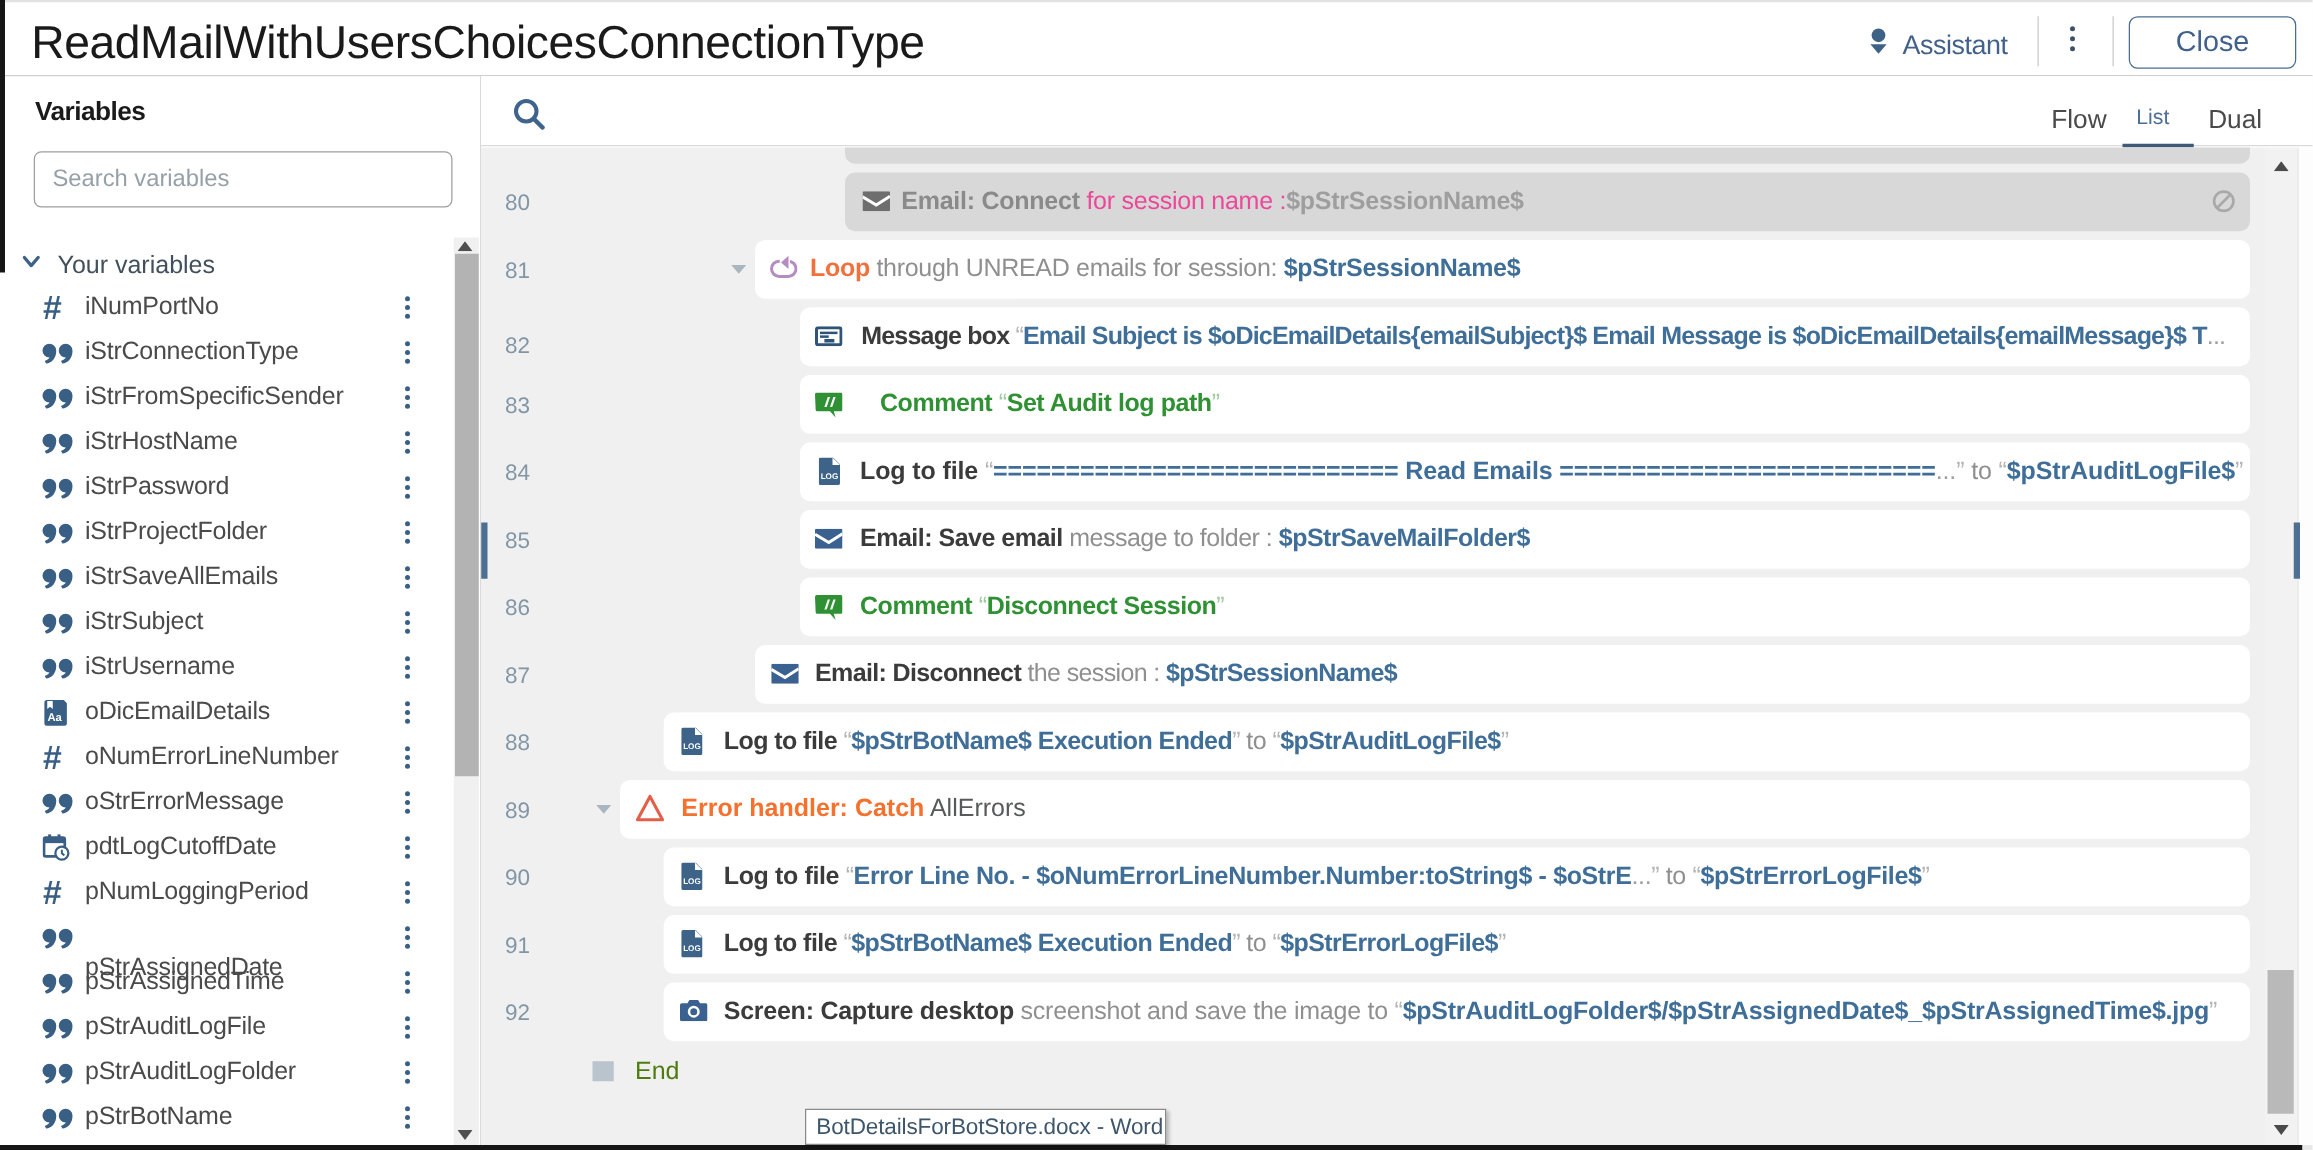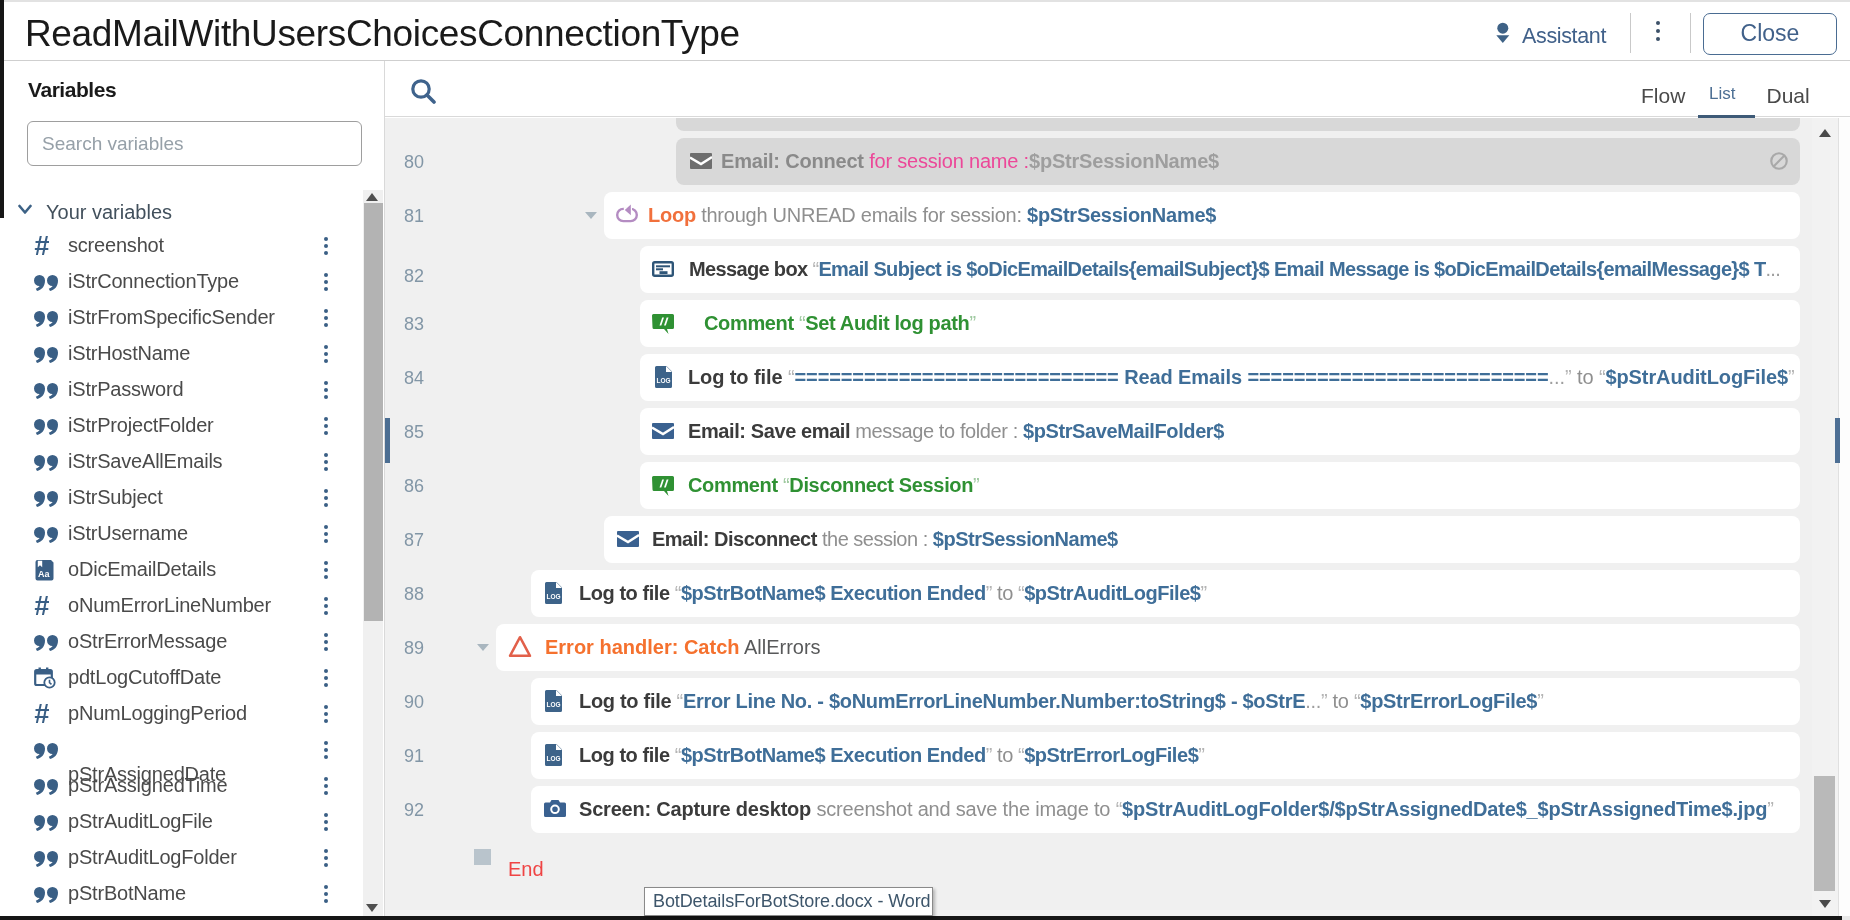--- a/index.html
+++ b/index.html
@@ -39,21 +39,21 @@
 
 <div class="abs" style="left:28px;top:78px;font-size:21px;font-weight:bold;color:#1a1a1a;letter-spacing:-0.45px;">Variables</div>
 <div class="abs" style="left:27px;top:121px;width:335px;height:45px;border:1px solid #9e9e9e;border-radius:6px;"></div>
 <div class="abs" style="left:42px;top:133px;font-size:19px;color:#96a0a8;">Search variables</div>
 <svg class="abs" style="left:18px;top:204px" width="14" height="11" viewBox="0 0 14 11">
 <path d="M1.5 2 L7 8.5 L12.5 2" fill="none" stroke="#3d6286" stroke-width="2.6" stroke-linecap="round" stroke-linejoin="round"></path>
 </svg>
 <div class="abs" id="yourvars" style="left:46px;top:201px;font-size:20px;color:#42505c;">Your variables</div>
 
 <div class="abs" style="left:34px;top:235px;font-size:27px;font-weight:bold;color:#3a5f85;font-style:italic;line-height:22px;">#</div>
-<div class="vname" style="top:234px;">screenshot</div>
+<div class="vname" style="top:234px;">iNumPortNo</div>
 <div class="abs" style="left:324px;top:237px;">
     <div style="width:4px;height:4px;border-radius:50%;background:#3a5f85;margin-bottom:3px;"></div>
     <div style="width:4px;height:4px;border-radius:50%;background:#3a5f85;margin-bottom:3px;"></div>
     <div style="width:4px;height:4px;border-radius:50%;background:#3a5f85;margin-bottom:3px;"></div>
   </div>
 <svg class="abs" style="left:33px;top:274px" width="26" height="17" viewBox="0 0 26 17">
 <path d="M1 6.5 a5.5 5.5 0 0 1 11 0 a5.5 5.5 0 0 1 -11 0 M12 6.5 c0 6 -3.5 9.5 -8 10.5 l-1.2 -2.2 c3 -1.3 4.6 -3.3 4.9 -5.3z" fill="#3a5f85"></path>
 <path d="M14 6.5 a5.5 5.5 0 0 1 11 0 a5.5 5.5 0 0 1 -11 0 M25 6.5 c0 6 -3.5 9.5 -8 10.5 l-1.2 -2.2 c3 -1.3 4.6 -3.3 4.9 -5.3z" fill="#3a5f85"></path>
 </svg>
 <div class="vname" style="top:270px;">iStrConnectionType</div>
@@ -352,21 +352,21 @@
 </svg>
 <div class="rowtxt" style="left:579px;top:744.1px;letter-spacing:-0.45px;"><span class="dark">Log to file</span> <span class="q">“</span><span class="blue">$pStrBotName$ Execution Ended</span><span class="q">”</span> to <span class="q">“</span><span class="blue">$pStrErrorLogFile$</span><span class="q">”</span></div>
 <div class="row" style="left:530.5px;top:785.6px;width:1269.5px;background:#fff;"></div>
 <div class="num" style="top:800.1px;">92</div>
 <svg class="abs" style="left:544px;top:800.1px" width="22" height="17" viewBox="0 0 22 17">
 <path d="M0 4 a1.5 1.5 0 0 1 1.5 -1.5 h4.5 L7.5 0 h7 L16 2.5 h4.5 A1.5 1.5 0 0 1 22 4 v11.5 a1.5 1.5 0 0 1 -1.5 1.5 h-19 a1.5 1.5 0 0 1 -1.5 -1.5z" fill="#3a6190"></path>
 <circle cx="11" cy="9.3" r="3.8" fill="none" stroke="#fff" stroke-width="2"></circle>
 </svg>
 <div class="rowtxt" style="left:579px;top:798.1px;letter-spacing:-0.2px;"><span class="dark">Screen: Capture desktop</span> screenshot and save the image to <span class="q">“</span><span class="blue">$pStrAuditLogFolder$/$pStrAssignedDate$_$pStrAssignedTime$.jpg</span><span class="q">”</span></div>
 <div class="abs" style="left:474px;top:849px;width:17px;height:16px;background:#b9c4cc;"></div>
-<div class="abs" style="left:508px;top:846px;font-size:20px;color:#ef4444;margin-top:12px;">End</div>
+<div class="abs" style="left:508px;top:846px;font-size:20px;color:#4d7c0f;">End</div>
 <div class="abs" style="left:385px;top:418px;width:4.5px;height:45px;background:#4c6e92;"></div>
 
 <div class="abs" style="left:1812px;top:118px;width:26px;height:802px;background:#f2f2f2;"></div>
 <div class="abs" style="left:1814px;top:776px;width:21px;height:115px;background:#b9b9b9;"></div>
 <div class="abs" style="left:1838px;top:118px;width:1px;height:802px;background:#e0e0e0;"></div>
 <div class="abs" style="left:1839px;top:118px;width:11px;height:802px;background:#fdfdfd;"></div>
 <div class="abs" style="left:1835px;top:418px;width:5px;height:45px;background:#4d6f94;"></div>
 <svg class="abs" style="left:366px;top:193px" width="12" height="8" viewBox="0 0 12 8">
     <path d="M6 0 L12 8 H0z" fill="#4f4f4f"></path>
   </svg>

